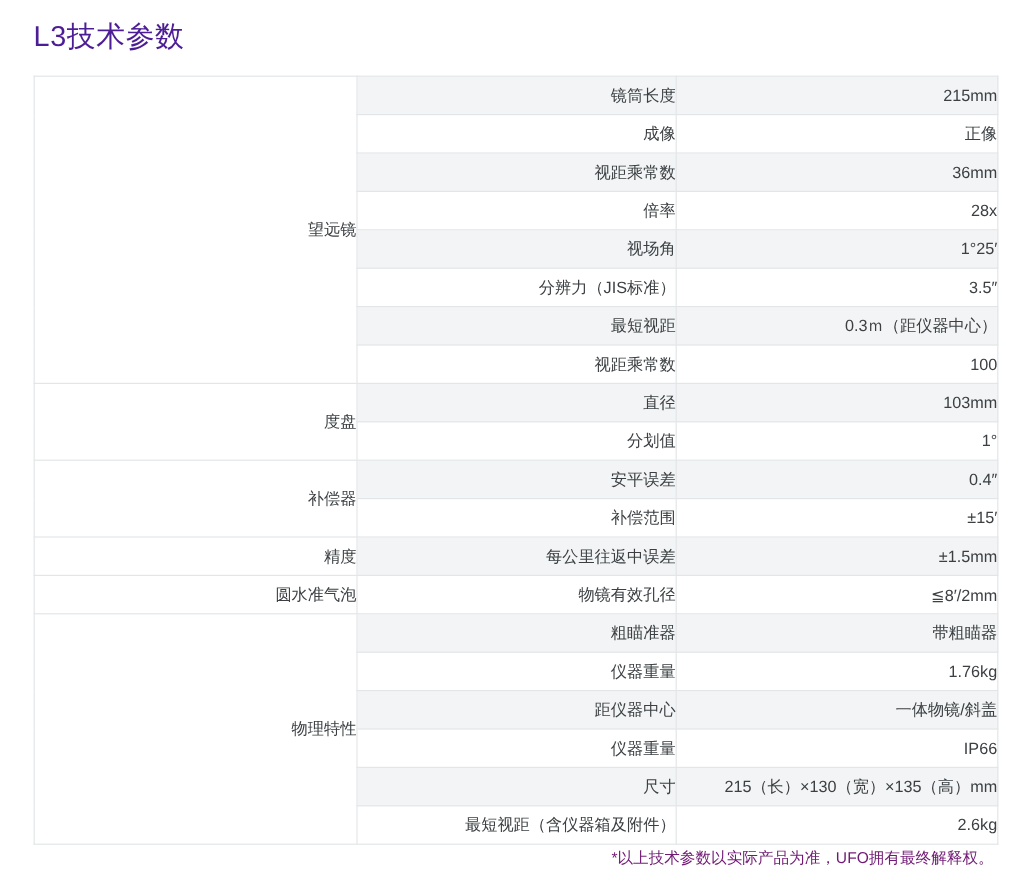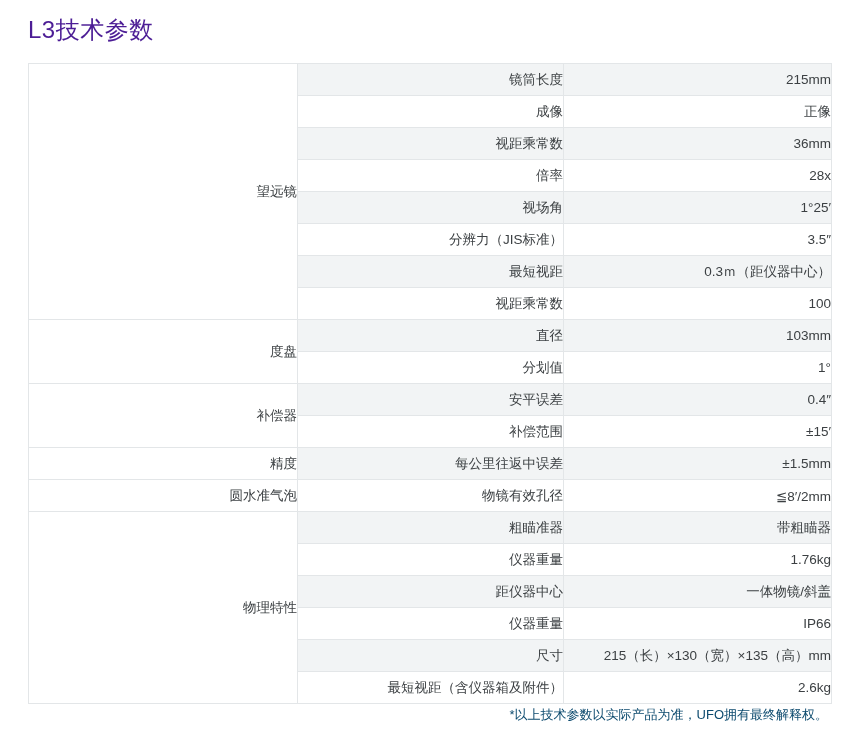--- a/index.html
+++ b/index.html
@@ -69,21 +69,21 @@
   }
   tr.even td.param, tr.even td.value {
     background: #ffffff;
     margin-top: 27px;
   }
   .footnote {
     position: absolute;
     right: 28px;
     top: 706px;
     font-size: 13px;
-    color: #0c4a6e;
+    color: #701a75;
   }
 </style>
 </head>
 <body>
 
 <div class="page">
 
   <div class="page-title">L3技术参数</div>
 
   <div class="spec-table-wrap">

